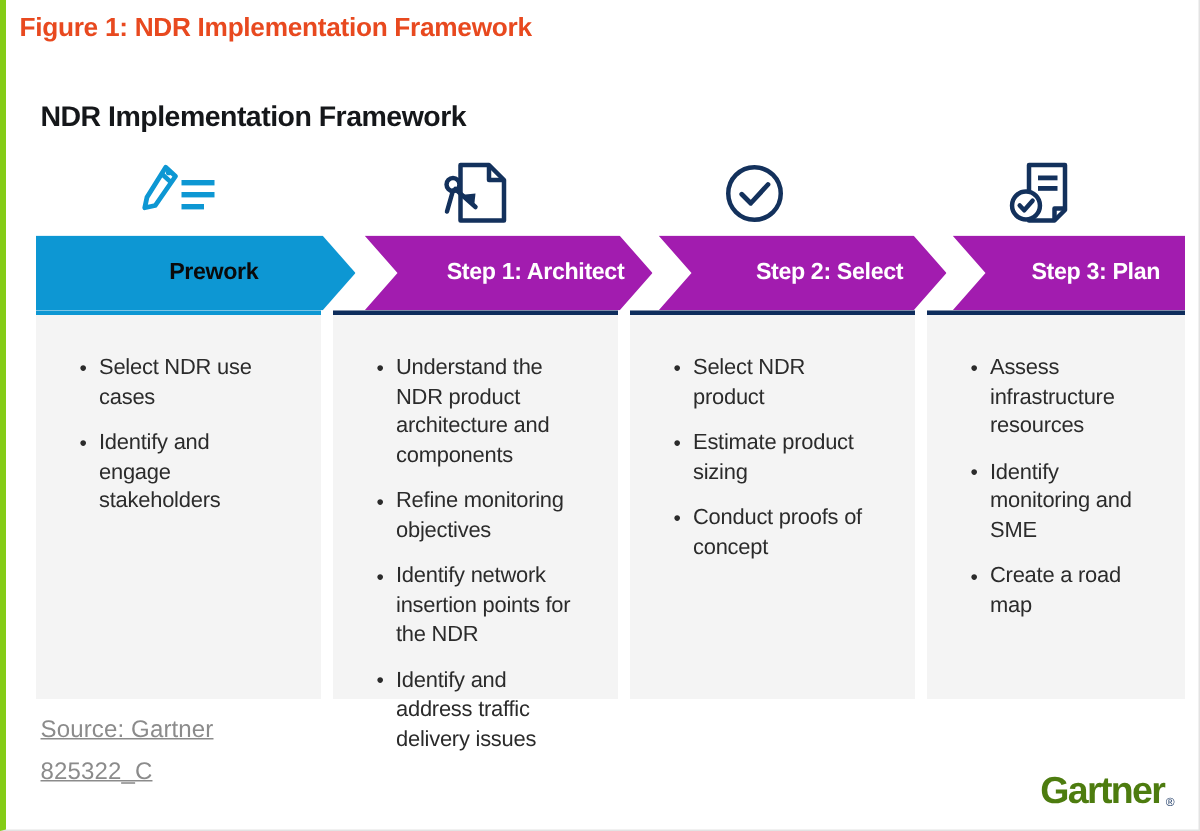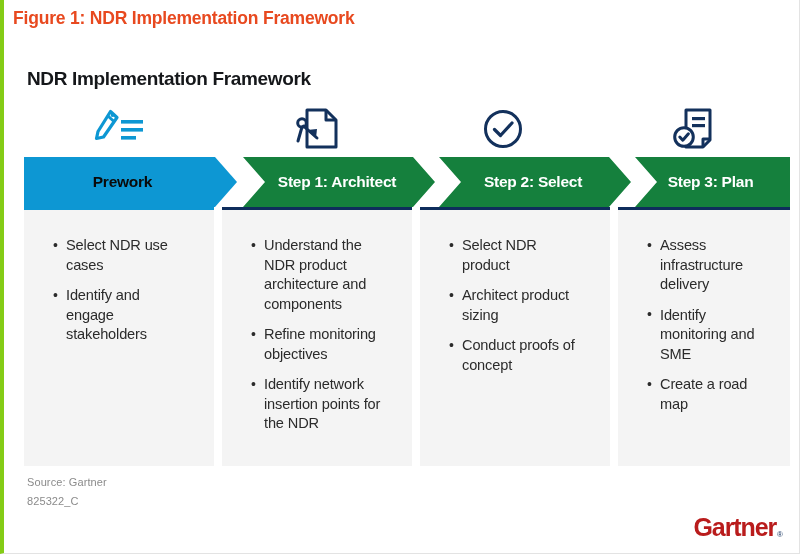--- a/index.html
+++ b/index.html
@@ -81,39 +81,40 @@
     width: 766px;
     height: 50px;
   }
   .chev {
     position: absolute;
     top: 0;
     height: 50px;
     display: flex;
     align-items: center;
     justify-content: center;
+    padding-left: 20px;
   }
   .chev span {
     font-size: 15.5px;
     font-weight: 700;
     letter-spacing: -0.25px;
     white-space: nowrap;
     position: relative;
     z-index: 2;
   }
   .chev.first {
     left: 0;
     width: 213px;
     background: #0d97d3;
     clip-path: polygon(0 0, 191px 0, 213px 50%, 191px 100%, 0 100%);
   }
   .chev.first span { color: #0a0a0a; padding-right: 16px; }
 
   .chev.navy {
-    background: #15803d;
+    background: #a21caf;
     clip-path: polygon(0 0, 170px 0, 192px 50%, 170px 100%, 0 100%, 22px 50%);
   }
   .chev.navy span { color: #ffffff; padding-right: 12px; padding-left: 8px; }
 
   .chev.s1 { left: 219px; width: 192px; }
   .chev.s2 { left: 415px; width: 192px; }
   .chev.s3 {
     left: 611px;
     width: 155px;
     clip-path: polygon(0 0, 155px 0, 155px 100%, 0 100%, 22px 50%);
@@ -161,40 +162,41 @@
     top: -0.5px;
     font-size: 14px;
     color: #2b2b2b;
   }
 
   
   .source-block {
     position: absolute;
     left: 23px;
     top: 473px;
-    font-size: 11px;
+    font-size: 16px;
     line-height: 1.75;
     color: #8b8b8b;
     letter-spacing: 0.1px;
+    text-decoration: underline;
   }
   .source-block div { white-space: nowrap; }
 
   
   .brand-logo {
     position: absolute;
     right: 16px;
     bottom: 13px;
     display: flex;
     align-items: flex-end;
   }
   .brand-logo .wordmark {
     font-family: "Liberation Sans", sans-serif;
     font-size: 25px;
     font-weight: 700;
-    color: #b91c1c;
+    color: #4d7c0f;
     letter-spacing: -1.1px;
     line-height: 1;
     margin-top: 20px;
   }
   .brand-logo .reg {
     font-size: 8px;
     color: #12305d;
     margin-left: 1px;
     margin-bottom: 1px;
     line-height: 1;
@@ -283,34 +285,35 @@
         <li>Select NDR use cases</li>
         <li>Identify and engage stakeholders</li>
       </ul>
     </div>
 
     <div class="col c1">
       <ul class="bullet-list">
         <li>Understand the NDR product architecture and components</li>
         <li>Refine monitoring objectives</li>
         <li>Identify network insertion points for the NDR</li>
+        <li>Identify and address traffic delivery issues</li>
       </ul>
     </div>
 
     <div class="col c2">
       <ul class="bullet-list">
         <li>Select NDR product</li>
-        <li>Architect product sizing</li>
+        <li>Estimate product sizing</li>
         <li>Conduct proofs of concept</li>
       </ul>
     </div>
 
     <div class="col c3">
       <ul class="bullet-list">
-        <li>Assess infrastructure delivery</li>
+        <li>Assess infrastructure resources</li>
         <li>Identify monitoring and SME</li>
         <li>Create a road map</li>
       </ul>
     </div>
 
   </div>
 
   <div class="source-block">
     <div>Source: Gartner</div>
     <div>825322_C</div>

